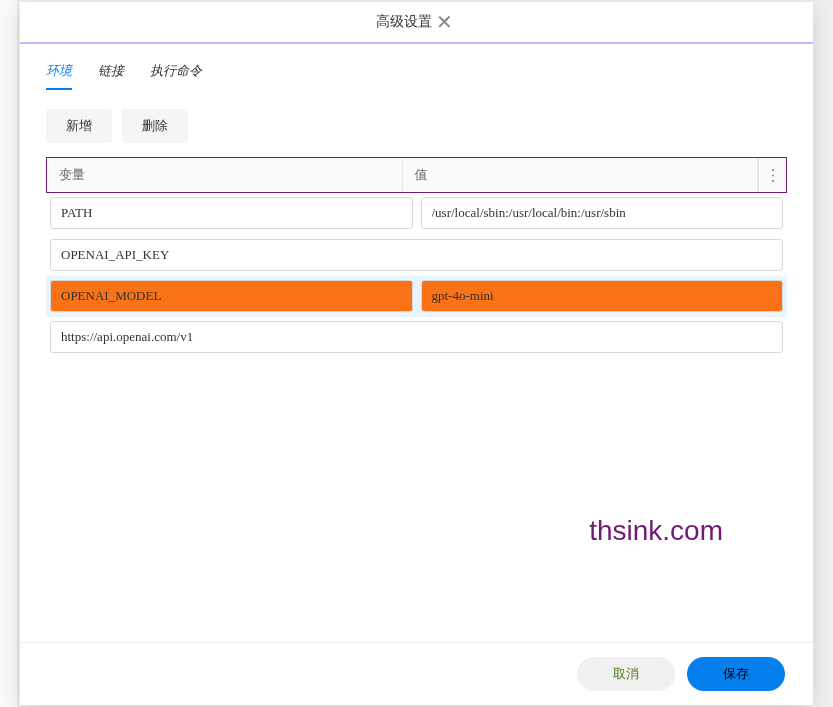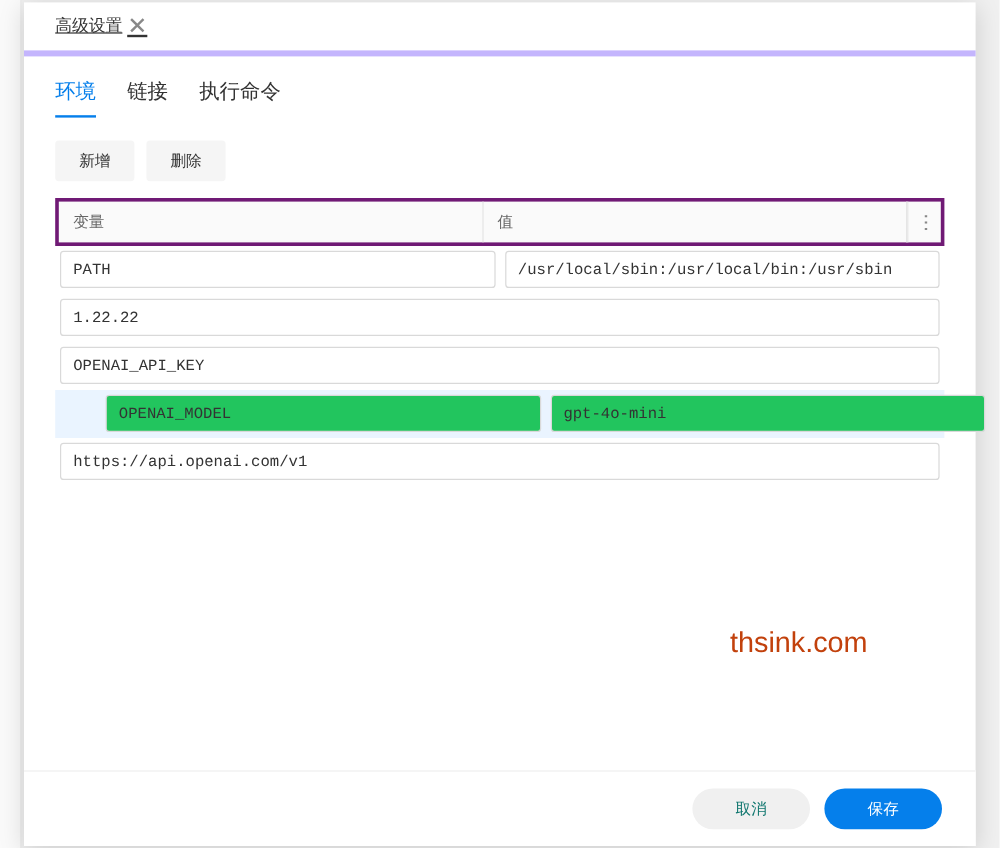--- a/index.html
+++ b/index.html
@@ -29,25 +29,24 @@
       position: absolute;
       left: 20px;
       right: 20px;
       top: 2px;
       bottom: 2px;
       background: #fff;
       box-shadow: 0 4px 20px rgba(0,0,0,0.15);
     }
     .dialog-header {
       display: flex;
-      justify-content: flex-start;
+      justify-content: center;
       align-items: center;
       padding: 10px 26px;
-      border-bottom: 5px solid #c4b5fd;
-      text-decoration: underline;
+      border-bottom: 2px solid #c4b5fd;
     }
     .dialog-title {
       font-size: 14px;
       color: #333;
       font-weight: 500;
     }
     .close-btn {
       font-size: 20px;
       color: #888;
       cursor: pointer;
@@ -59,25 +58,26 @@
       position: relative;
       height: calc(100% - 100px);
     }
     .tabs {
       display: flex;
       padding: 18px 26px 0 26px;
       gap: 26px;
       border-bottom: 1px solid transparent;
     }
     .tab {
-      font-size: 17px;
+      font-size: 13px;
       color: #333;
       padding-bottom: 10px;
       cursor: pointer;
       position: relative;
+      font-style: italic;
     }
     .tab.active {
       color: #057feb;
     }
     .tab.active::after {
       content: '';
       position: absolute;
       bottom: 0;
       left: 0;
       right: 0;
@@ -97,21 +97,21 @@
       font-size: 13px;
       color: #333;
       cursor: pointer;
       border-radius: 3px;
     }
     .grid-wrap {
       padding: 0 26px;
     }
     .grid-header {
       display: flex;
-      border: 3px solid #701a75;
+      border: 1px solid #701a75;
       background: #fafafa;
     }
     .grid-header-cell {
       padding: 8px 12px;
       font-size: 13px;
       color: #666;
       flex: 1;
       border-right: 1px solid #e5e5e5;
     }
     .grid-header-cell:last-of-type {
@@ -142,32 +142,31 @@
       padding: 4px 4px;
     }
     .grid-cell input {
       width: 100%;
       padding: 7px 10px;
       border: 1px solid #d9d9d9;
       border-radius: 3px;
       font-size: 13px;
       color: #333;
       background: #fff;
-      font-family: Liberation Mono, monospace;
+      font-family: Liberation Serif, serif;
     }
     .grid-row.selected .grid-cell input {
-      background: #22c55e;
-      margin-left: 38px;
+      background: #f97316;
     }
     .watermark {
       position: absolute;
       right: 90px;
       bottom: 100px;
-      font-size: 24px;
-      color: #c2410c;
+      font-size: 28px;
+      color: #701a75;
       font-family: Arial, sans-serif;
       pointer-events: none;
     }
     .dialog-footer {
       position: absolute;
       bottom: 0;
       left: 0;
       right: 0;
       padding: 14px 28px;
       display: flex;
@@ -178,25 +177,25 @@
     }
     .footer-btn {
       padding: 8px 36px;
       border-radius: 18px;
       border: none;
       font-size: 13px;
       cursor: pointer;
     }
     .btn-cancel {
       background: #f0f0f0;
-      color: #0f766e;
+      color: #4d7c0f;
     }
     .btn-save {
       background: #057feb;
-      color: #ffffff;
+      color: #000000;
     }
     .dots {
       font-size: 16px;
       line-height: 1;
       letter-spacing: -1px;
       transform: rotate(90deg);
     }
   </style>
 </head>
 <body>
@@ -230,21 +229,20 @@
         <div class="grid-header-menu">
             <span class="dots">⋯</span>
           </div>
       </div>
       <div class="grid-body">
         <div class="grid-row">
           <div class="grid-cell"><input type="text" value="PATH" style=""></div>
           <div class="grid-cell"><input type="text" value="/usr/local/sbin:/usr/local/bin:/usr/sbin" style=""></div>
         </div>
         <div class="grid-row">
-          <div class="grid-cell"><input type="text" value="1.22.22" style=""></div>
         </div>
         <div class="grid-row">
           <div class="grid-cell"><input type="text" value="OPENAI_API_KEY" style=""></div>
         </div>
         <div class="grid-row selected">
           <div class="grid-cell"><input type="text" value="OPENAI_MODEL" style=""></div>
           <div class="grid-cell"><input type="text" value="gpt-4o-mini" style=""></div>
         </div>
         <div class="grid-row">
           <div class="grid-cell"><input type="text" value="https://api.openai.com/v1" style=""></div>

